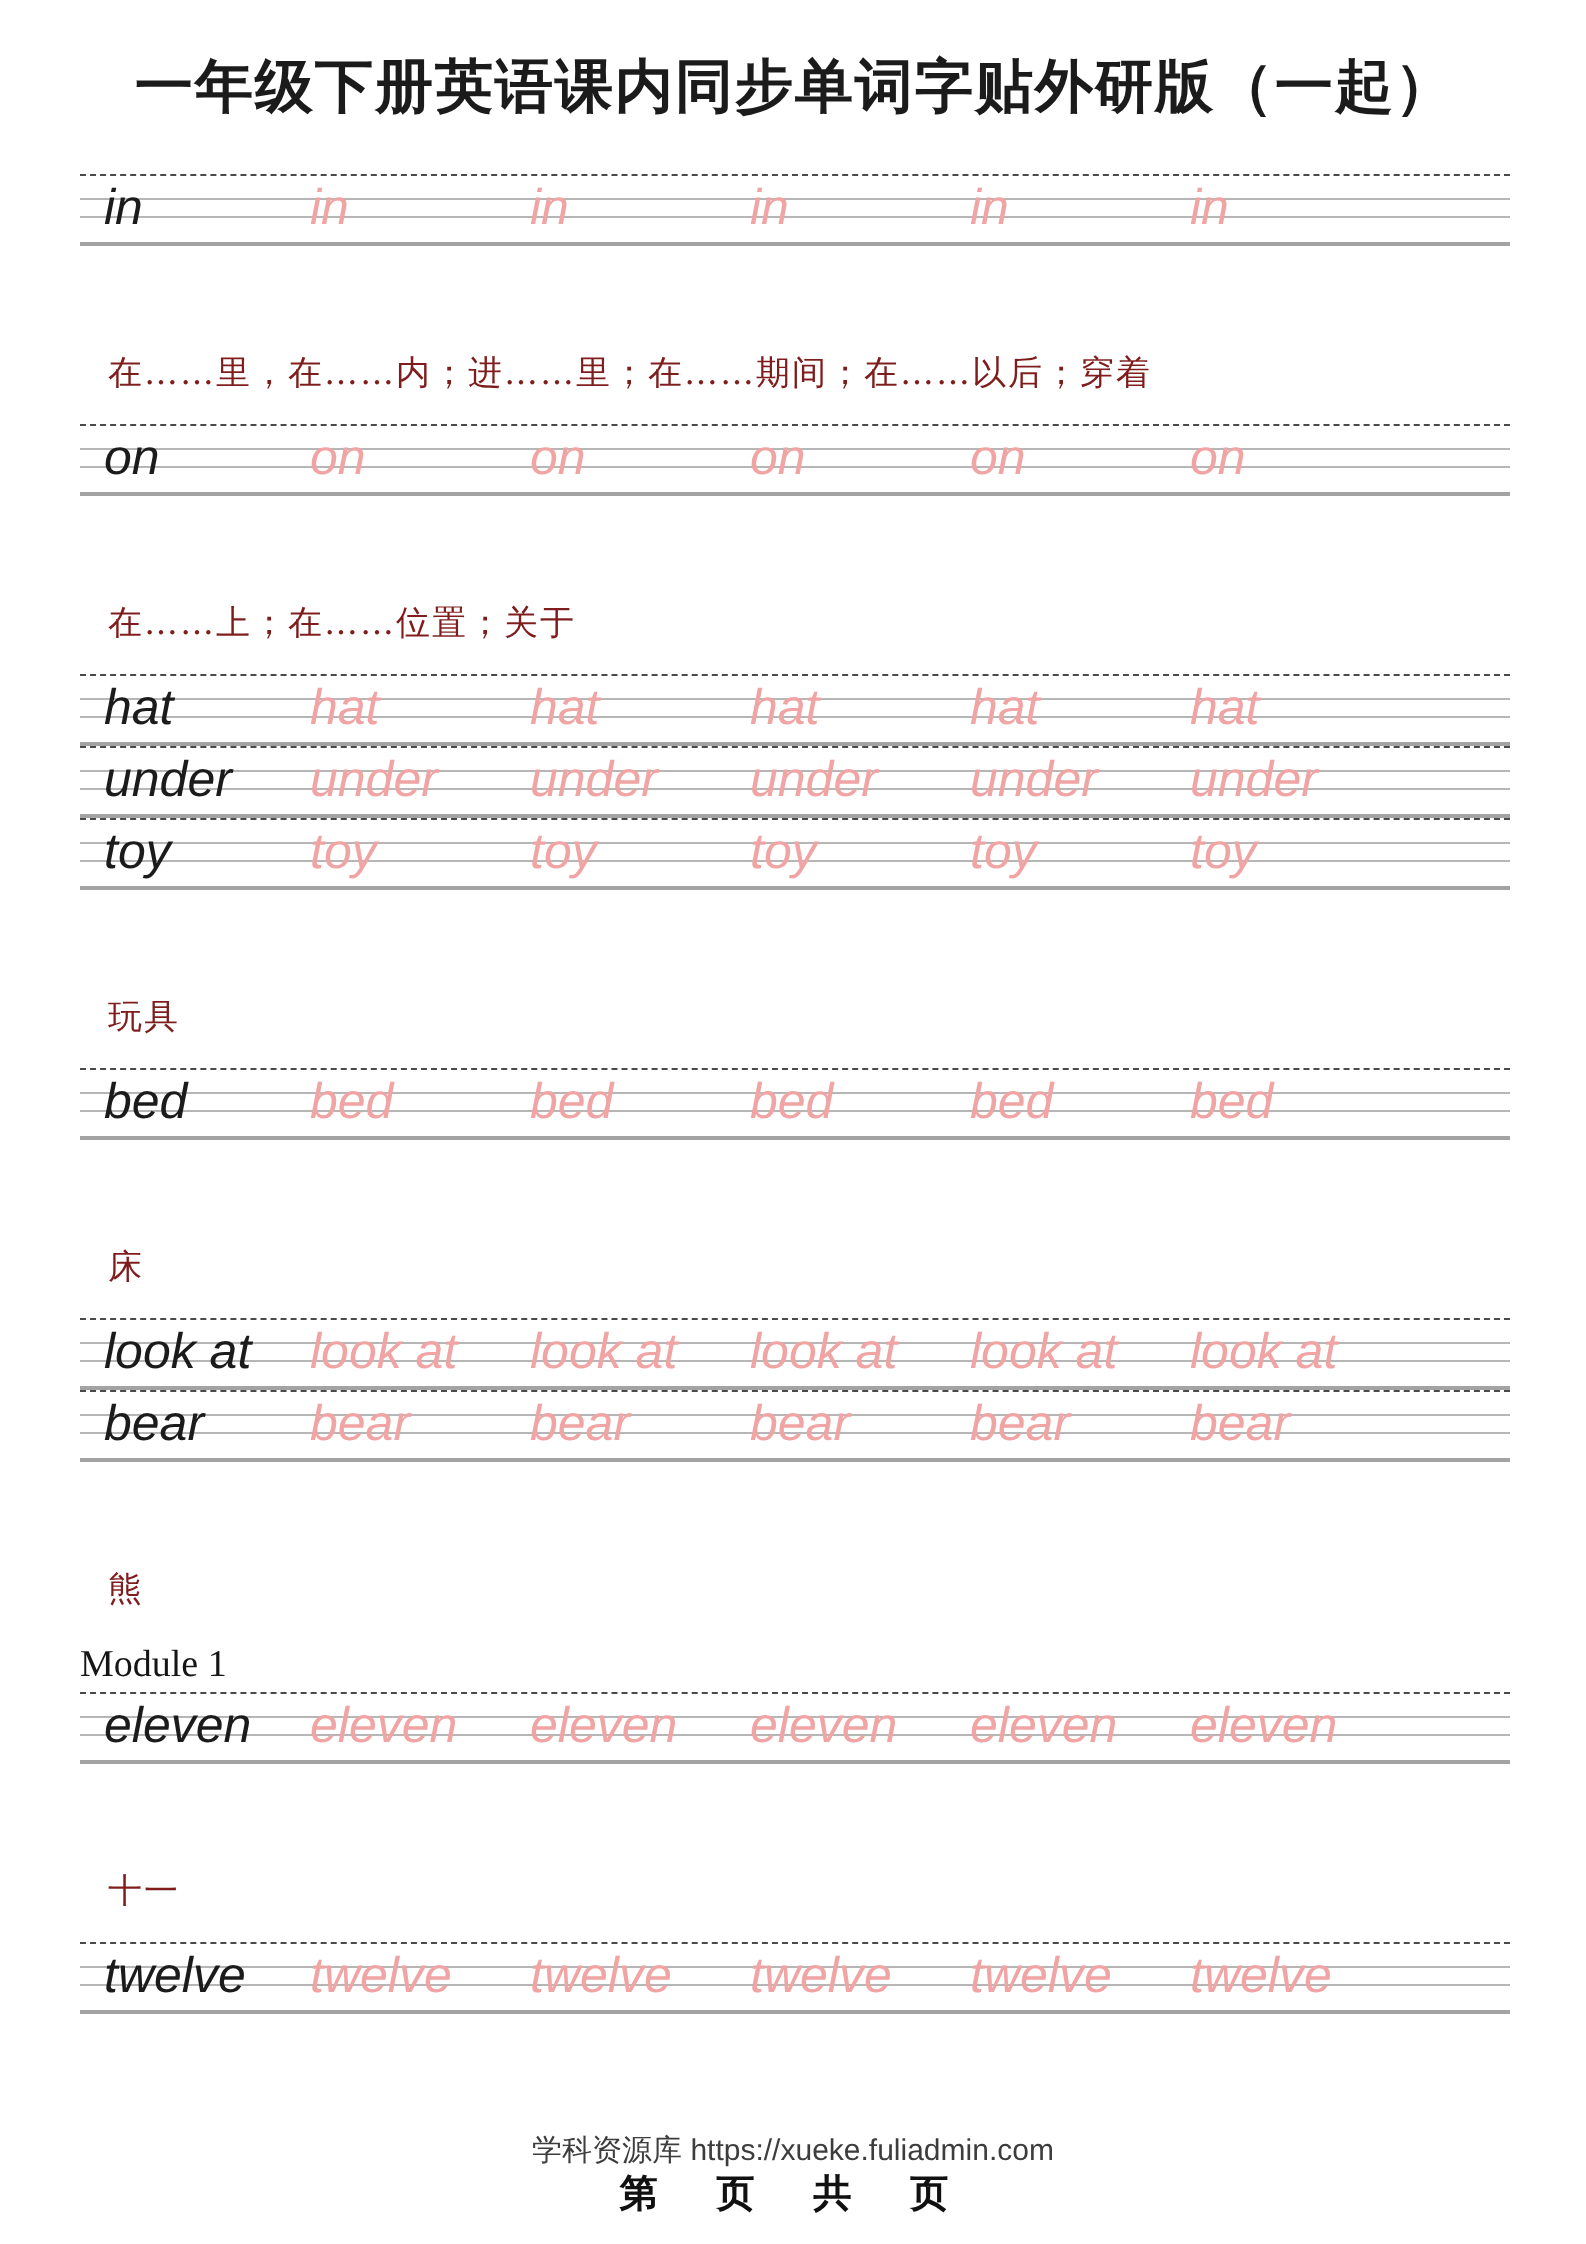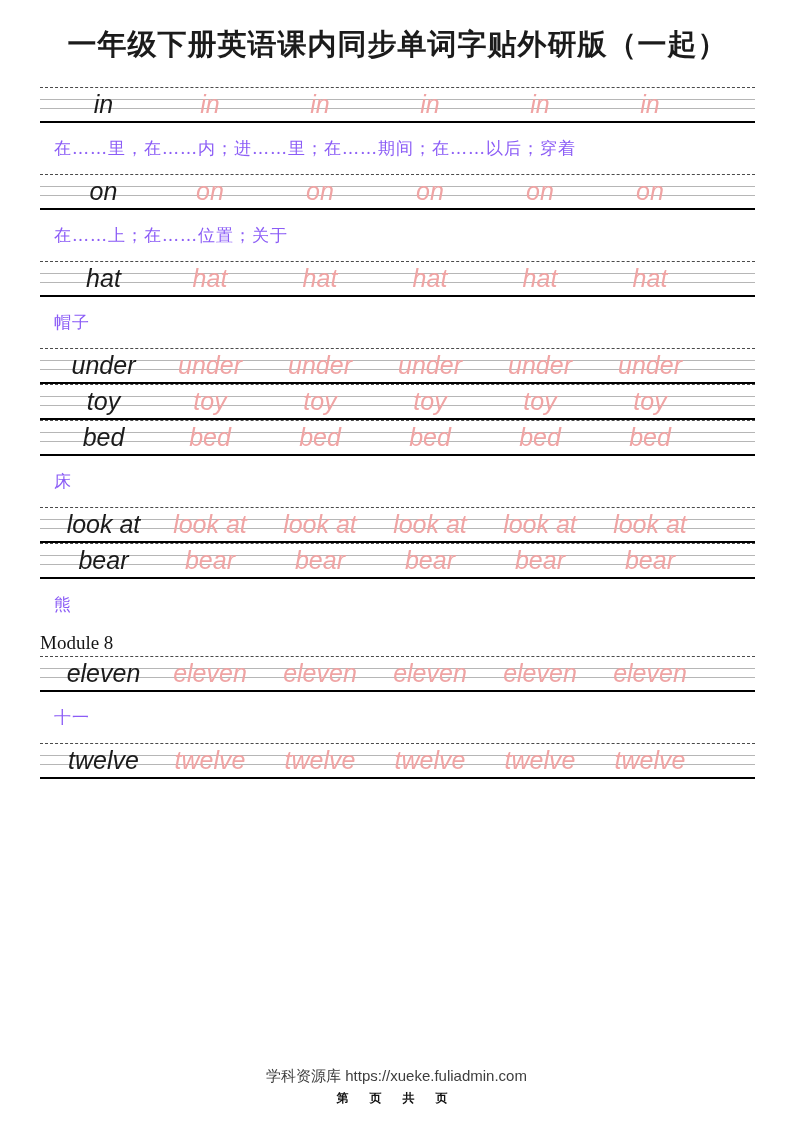--- a/index.html
+++ b/index.html
@@ -21,24 +21,23 @@
     line-height:36px;
     margin:0 0 25px 0;
     font-family:Liberation Sans, sans-serif;
   }
   
   .guide{
     position:relative;
     height:36px;
     box-sizing:border-box;
     border-top:1px dashed #4a4a4a;
-    border-bottom:2px solid #000000;
+    border-bottom:2px solid #a3a3a3;
     display:flex;
     align-items:flex-end;
-    text-align:center;
   }
   .guide::before,.guide::after{
     content:"";
     position:absolute;left:0;right:0;height:1px;
     background:#b6b6b6;
   }
   .guide::before{top:11px;}
   .guide::after{top:20px;}
   .word,.copy{
     position:relative;z-index:2;
@@ -58,23 +57,24 @@
     flex:0 0 110px;
     color:#f0a4a4;
   }
   .meaning{
     height:51px;
     box-sizing:border-box;
     display:flex;
     align-items:center;
     padding-left:14px;
     font-size:17px;
-    color:#8b5cf6;
+    color:#7f1d1d;
     font-family:"DejaVu Serif","Liberation Serif",serif;
     letter-spacing:1px;
+    margin-top:38px;
   }
   .module-label{
     height:26px;
     display:flex;
     align-items:center;
     font-family:"Liberation Serif",serif;
     font-size:19px;
     color:#151515;
   }
   .footer{
@@ -82,26 +82,26 @@
     left:0;right:0;bottom:12px;
     text-align:center;
   }
   .footer-source{
     font-size:15px;
     color:#3d3d3d;
     line-height:20px;
     font-family:"Liberation Sans",sans-serif;
   }
   .footer-page{
-    font-size:12px;
+    font-size:19px;
     font-weight:700;
     color:#111111;
     letter-spacing:9px;
     line-height:24px;
-    font-family:Liberation Serif, serif;
+    font-family:Liberation Mono, monospace;
   }
 </style>
 </head>
 <body>
 
 <div class="sheet">
 
   <h1 class="title">一年级下册英语课内同步单词字贴外研版（一起）</h1>
 
   <section class="entry">
@@ -130,21 +130,20 @@
 
   <section class="entry">
     <div class="guide">
       <span class="word">hat</span>
       <span class="copy">hat</span>
       <span class="copy">hat</span>
       <span class="copy">hat</span>
       <span class="copy">hat</span>
       <span class="copy">hat</span>
     </div>
-    <div class="meaning">帽子</div>
   </section>
 
   <section class="entry">
     <div class="guide">
       <span class="word">under</span>
       <span class="copy">under</span>
       <span class="copy">under</span>
       <span class="copy">under</span>
       <span class="copy">under</span>
       <span class="copy">under</span>
@@ -153,20 +152,21 @@
 
   <section class="entry">
     <div class="guide">
       <span class="word">toy</span>
       <span class="copy">toy</span>
       <span class="copy">toy</span>
       <span class="copy">toy</span>
       <span class="copy">toy</span>
       <span class="copy">toy</span>
     </div>
+    <div class="meaning">玩具</div>
   </section>
 
   <section class="entry">
     <div class="guide">
       <span class="word">bed</span>
       <span class="copy">bed</span>
       <span class="copy">bed</span>
       <span class="copy">bed</span>
       <span class="copy">bed</span>
       <span class="copy">bed</span>
@@ -190,21 +190,21 @@
       <span class="word">bear</span>
       <span class="copy">bear</span>
       <span class="copy">bear</span>
       <span class="copy">bear</span>
       <span class="copy">bear</span>
       <span class="copy">bear</span>
     </div>
     <div class="meaning">熊</div>
   </section>
 
-  <div class="module-label">Module 8</div>
+  <div class="module-label">Module 1</div>
 
   <section class="entry">
     <div class="guide">
       <span class="word">eleven</span>
       <span class="copy">eleven</span>
       <span class="copy">eleven</span>
       <span class="copy">eleven</span>
       <span class="copy">eleven</span>
       <span class="copy">eleven</span>
     </div>

